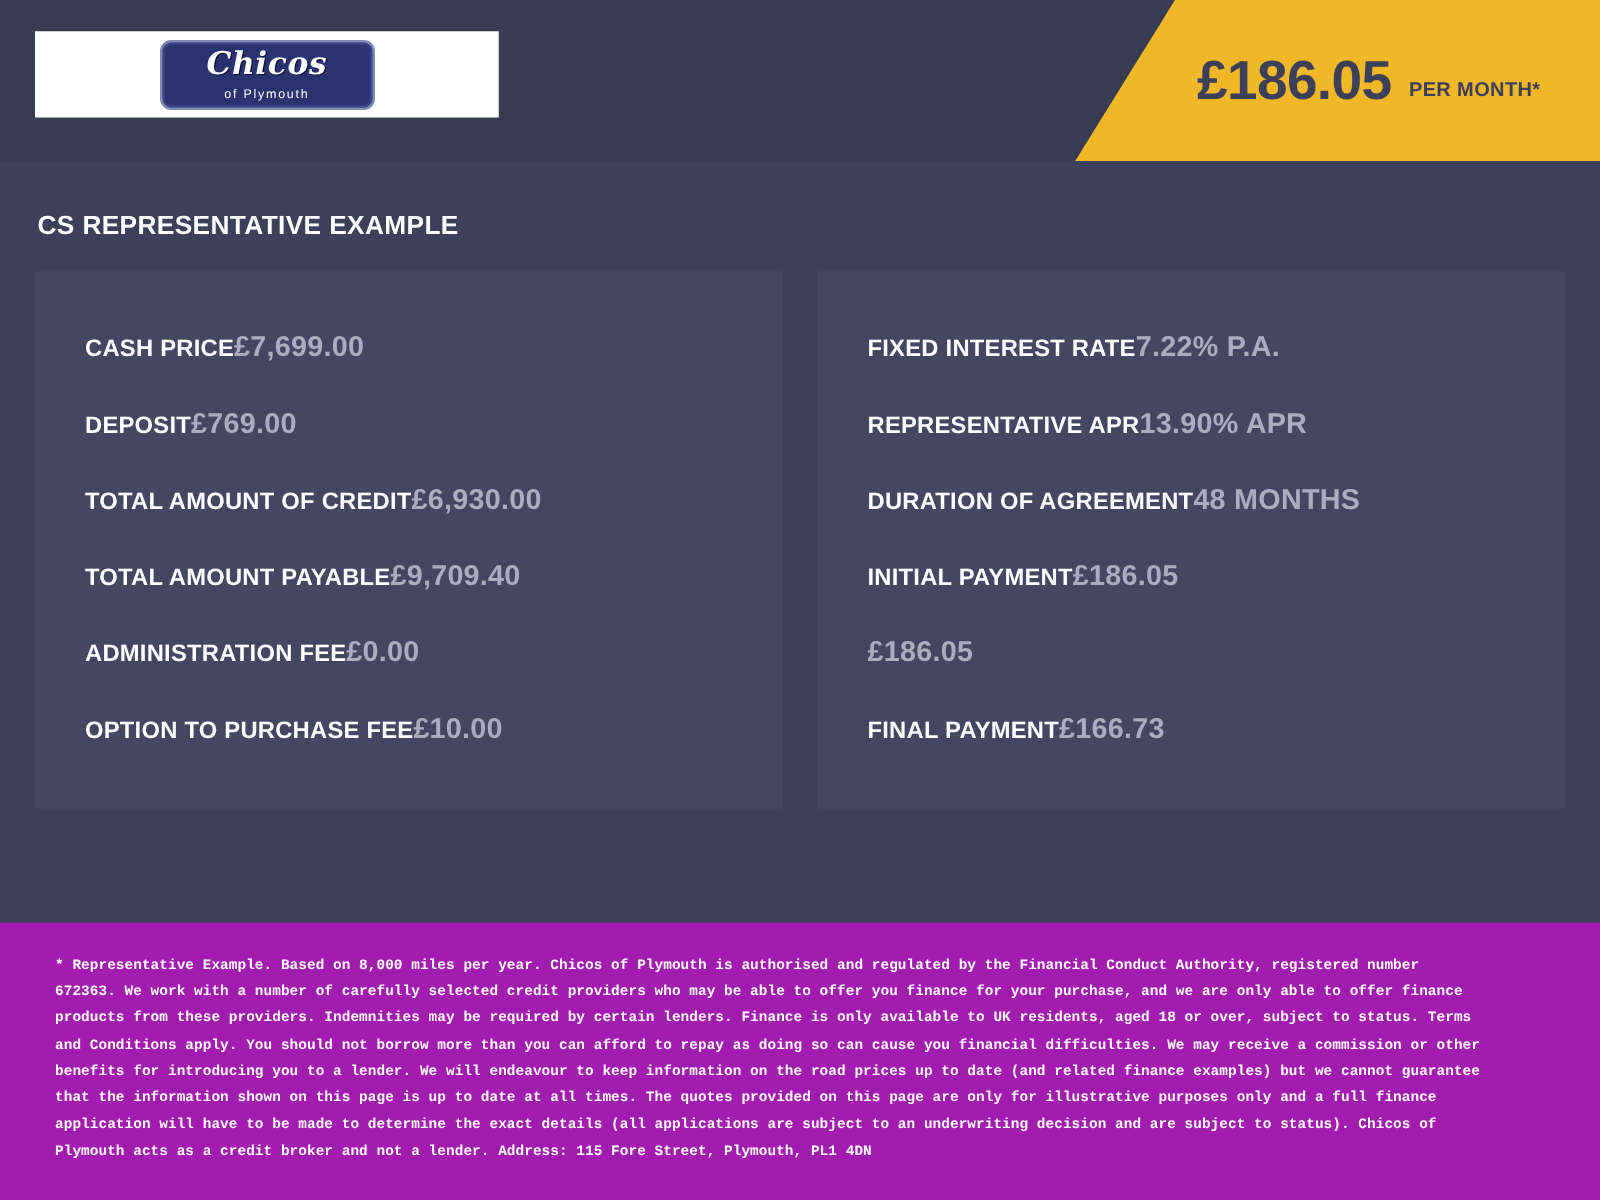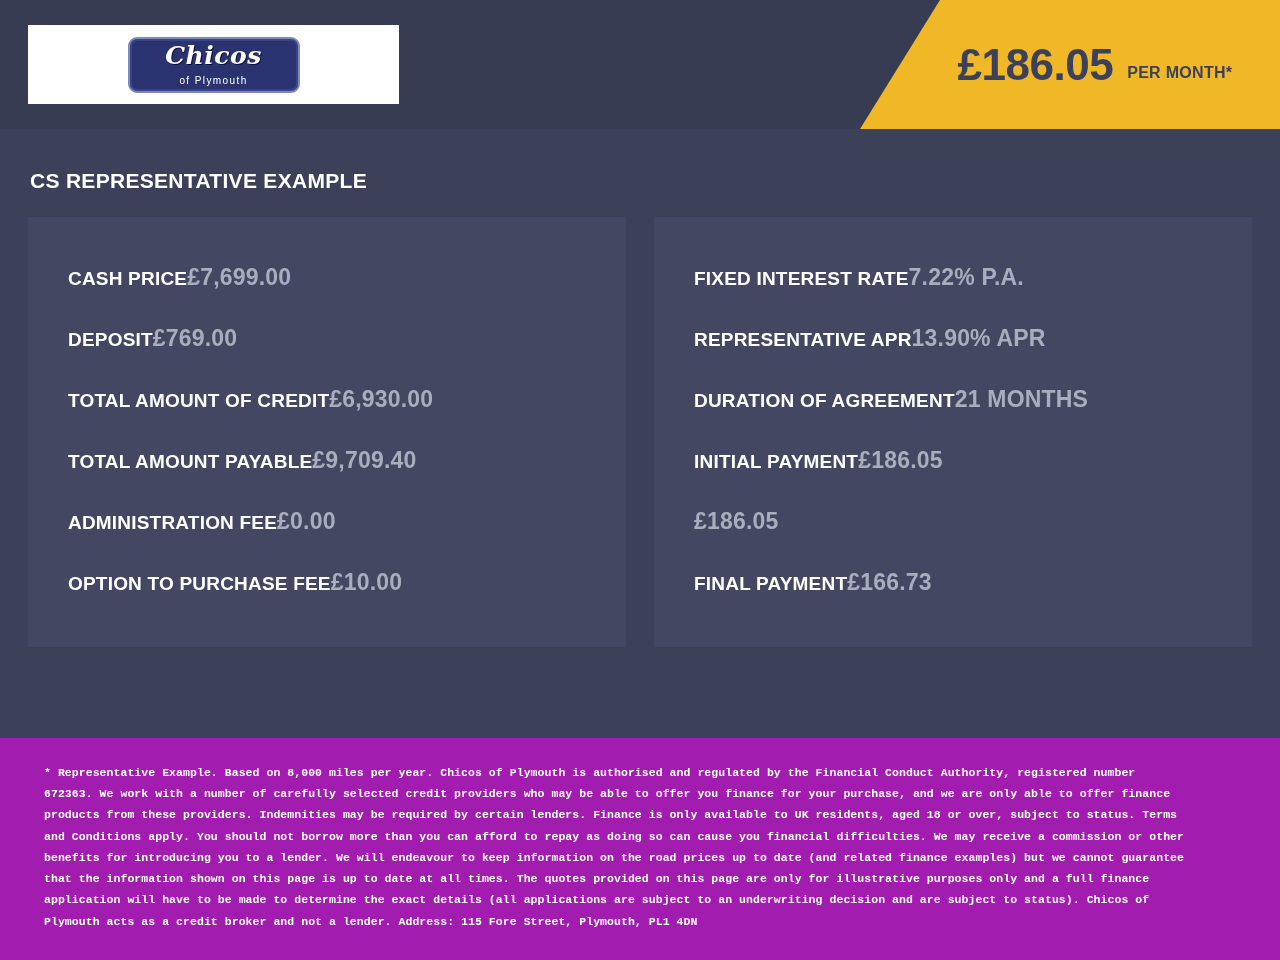--- a/index.html
+++ b/index.html
@@ -28,21 +28,21 @@
     height: 129px;
     background: #383c52;
     flex: none;
     overflow: hidden;
   }
   .logo-box {
     position: absolute;
     left: 28px;
     top: 25px;
     width: 371px;
-    height: 79px;
+    height: 69px;
     background: #ffffff;
     display: flex;
     align-items: center;
     justify-content: center;
   }
   .logo-badge {
     width: 168px;
     height: 52px;
     background: #2b3270;
     border: 2px solid #7f8ab5;
@@ -219,21 +219,21 @@
         <div class="row">
           <span class="row-label">FIXED INTEREST RATE</span>
           <span class="row-value">7.22% P.A.</span>
         </div>
         <div class="row">
           <span class="row-label">REPRESENTATIVE APR</span>
           <span class="row-value">13.90% APR</span>
         </div>
         <div class="row">
           <span class="row-label">DURATION OF AGREEMENT</span>
-          <span class="row-value">21 MONTHS</span>
+          <span class="row-value">48 MONTHS</span>
         </div>
         <div class="row">
           <span class="row-label">INITIAL PAYMENT</span>
           <span class="row-value">£186.05</span>
         </div>
         <div class="row">
           <span class="row-value">£186.05</span>
         </div>
         <div class="row">
           <span class="row-label">FINAL PAYMENT</span>

